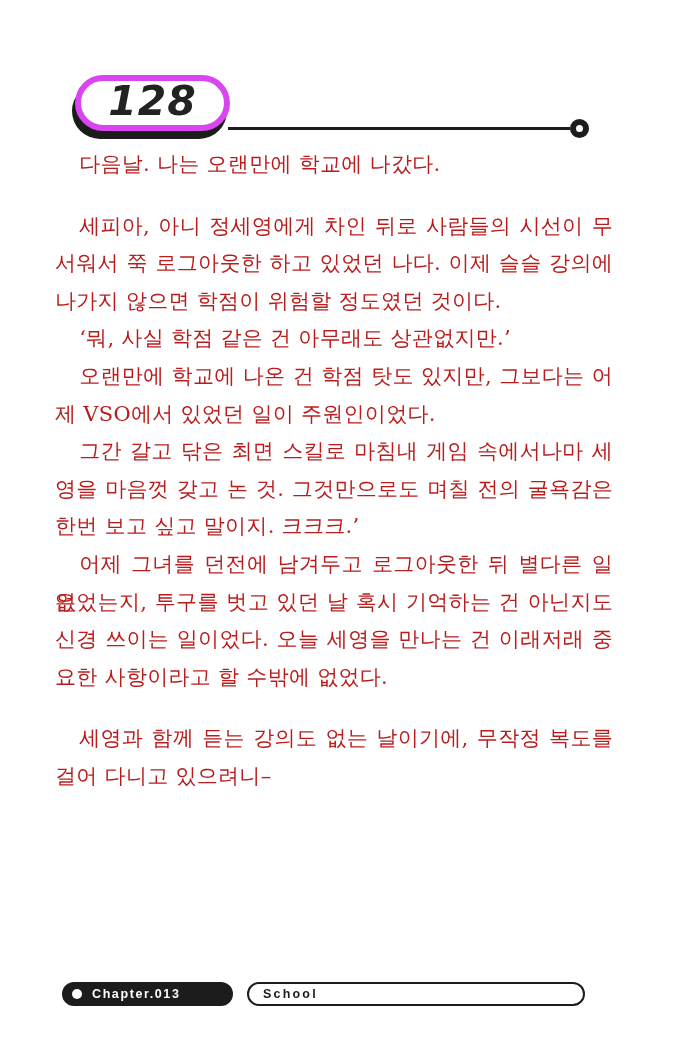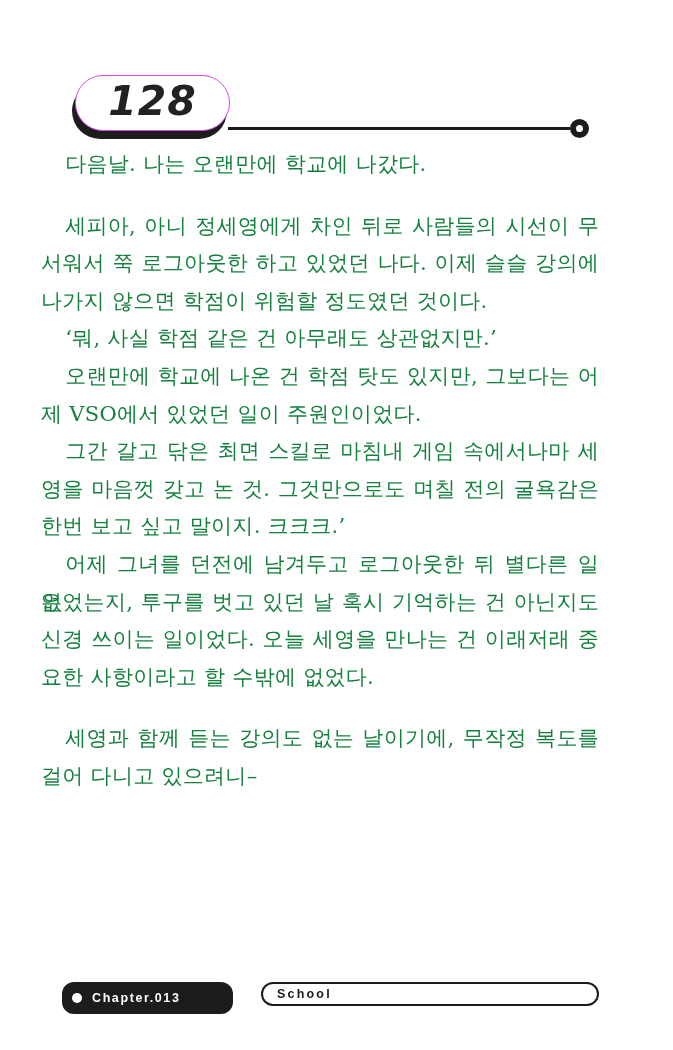--- a/index.html
+++ b/index.html
@@ -23,21 +23,21 @@
     left: -3px; top: 8px;
     width: 155px; height: 56px;
     background: #1c1c1c;
     border-radius: 28px;
   }
   .page-badge {
     position: absolute;
     left: 0; top: 0;
     width: 155px; height: 56px;
     background: #ffffff;
-    border: 1px solid #d946ef;
+    border: 6px solid #d946ef;
     border-radius: 28px;
     display: flex;
     align-items: center;
     justify-content: center;
   }
   .page-number {
     font-family: "DejaVu Sans", sans-serif;
     font-size: 41px;
     font-weight: bold;
     font-style: italic;
@@ -56,45 +56,45 @@
     left: 570px; top: 119px;
     width: 19px; height: 19px;
     border: 6px solid #1c1c1c;
     border-radius: 50%;
     background: #ffffff;
   }
 
   
   .text-body {
     position: absolute;
-    left: 41px; top: 146px;
+    left: 55px; top: 146px;
     width: 558px;
     font-family: "DejaVu Serif", "Liberation Serif", serif;
     font-size: 21px;
-    color: #15803d;
+    color: #b91c1c;
   }
   .line {
     height: 37.6px;
     line-height: 37.6px;
     white-space: nowrap;
     letter-spacing: 0.3px;
   }
   .line.justify {
     white-space: normal;
     text-align: justify;
     text-align-last: justify;
   }
   .line.indent { text-indent: 1.15em; }
   .line.gap { margin-top: 24px; }
 
   
   .footer-chapter {
     position: absolute;
     left: 62px; top: 982px;
-    width: 171px; height: 32px;
+    width: 171px; height: 24px;
     background: #1c1c1c;
     border-radius: 12px;
     display: flex;
     align-items: center;
     padding-left: 10px;
   }
   .chapter-dot {
     width: 10px; height: 10px;
     border-radius: 50%;
     background: #ffffff;
@@ -103,21 +103,21 @@
   .chapter-label {
     margin-left: 10px;
     color: #ffffff;
     font-size: 12.5px;
     font-weight: bold;
     letter-spacing: 1.6px;
     transform: translateY(-0.5px);
   }
   .footer-section {
     position: absolute;
-    left: 261px; top: 982px;
+    left: 247px; top: 982px;
     width: 338px; height: 24px;
     background: #ffffff;
     border: 2px solid #1c1c1c;
     border-radius: 12px;
     display: flex;
     align-items: center;
     padding-left: 14px;
   }
   .section-label {
     color: #1c1c1c;

